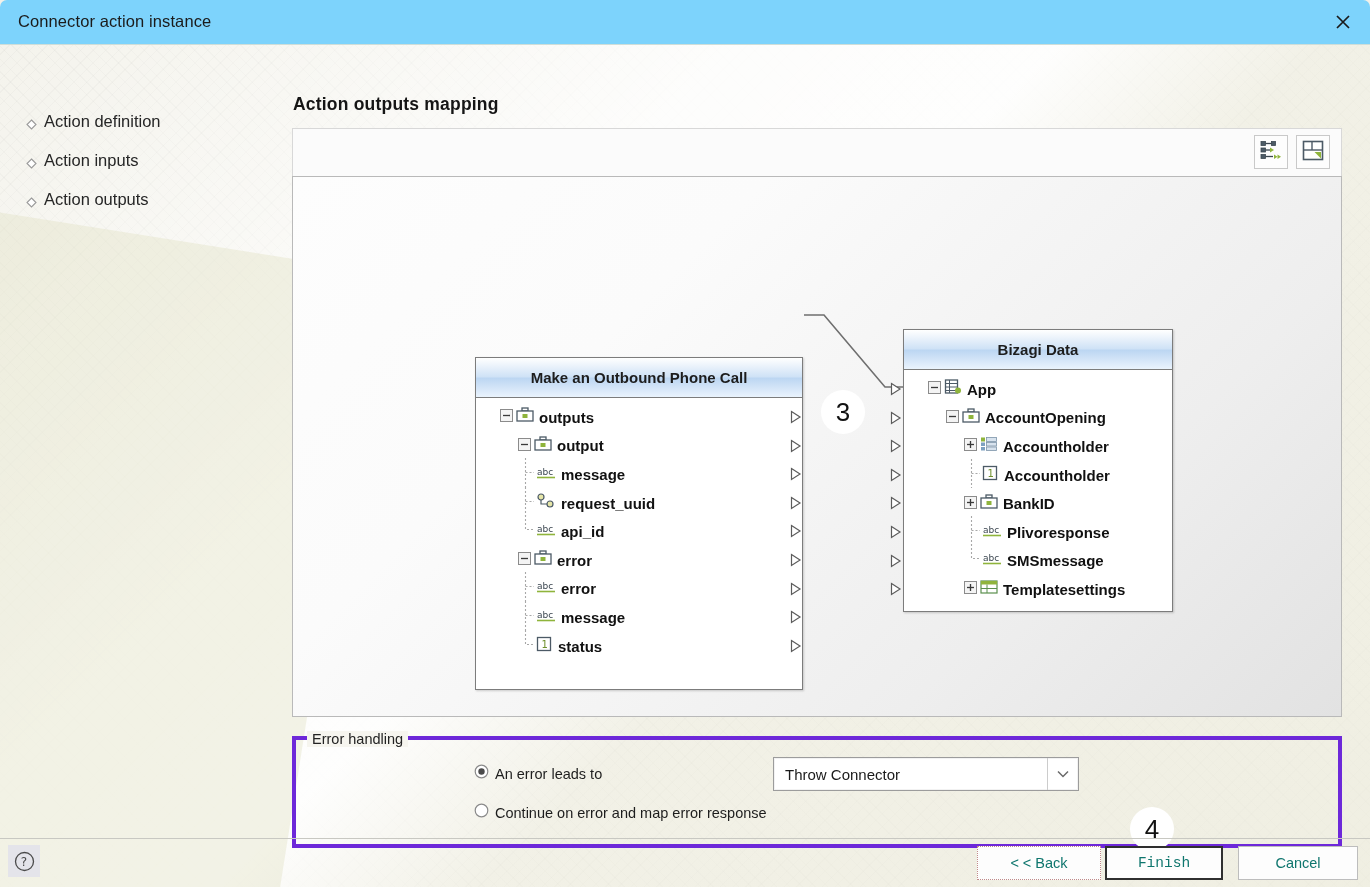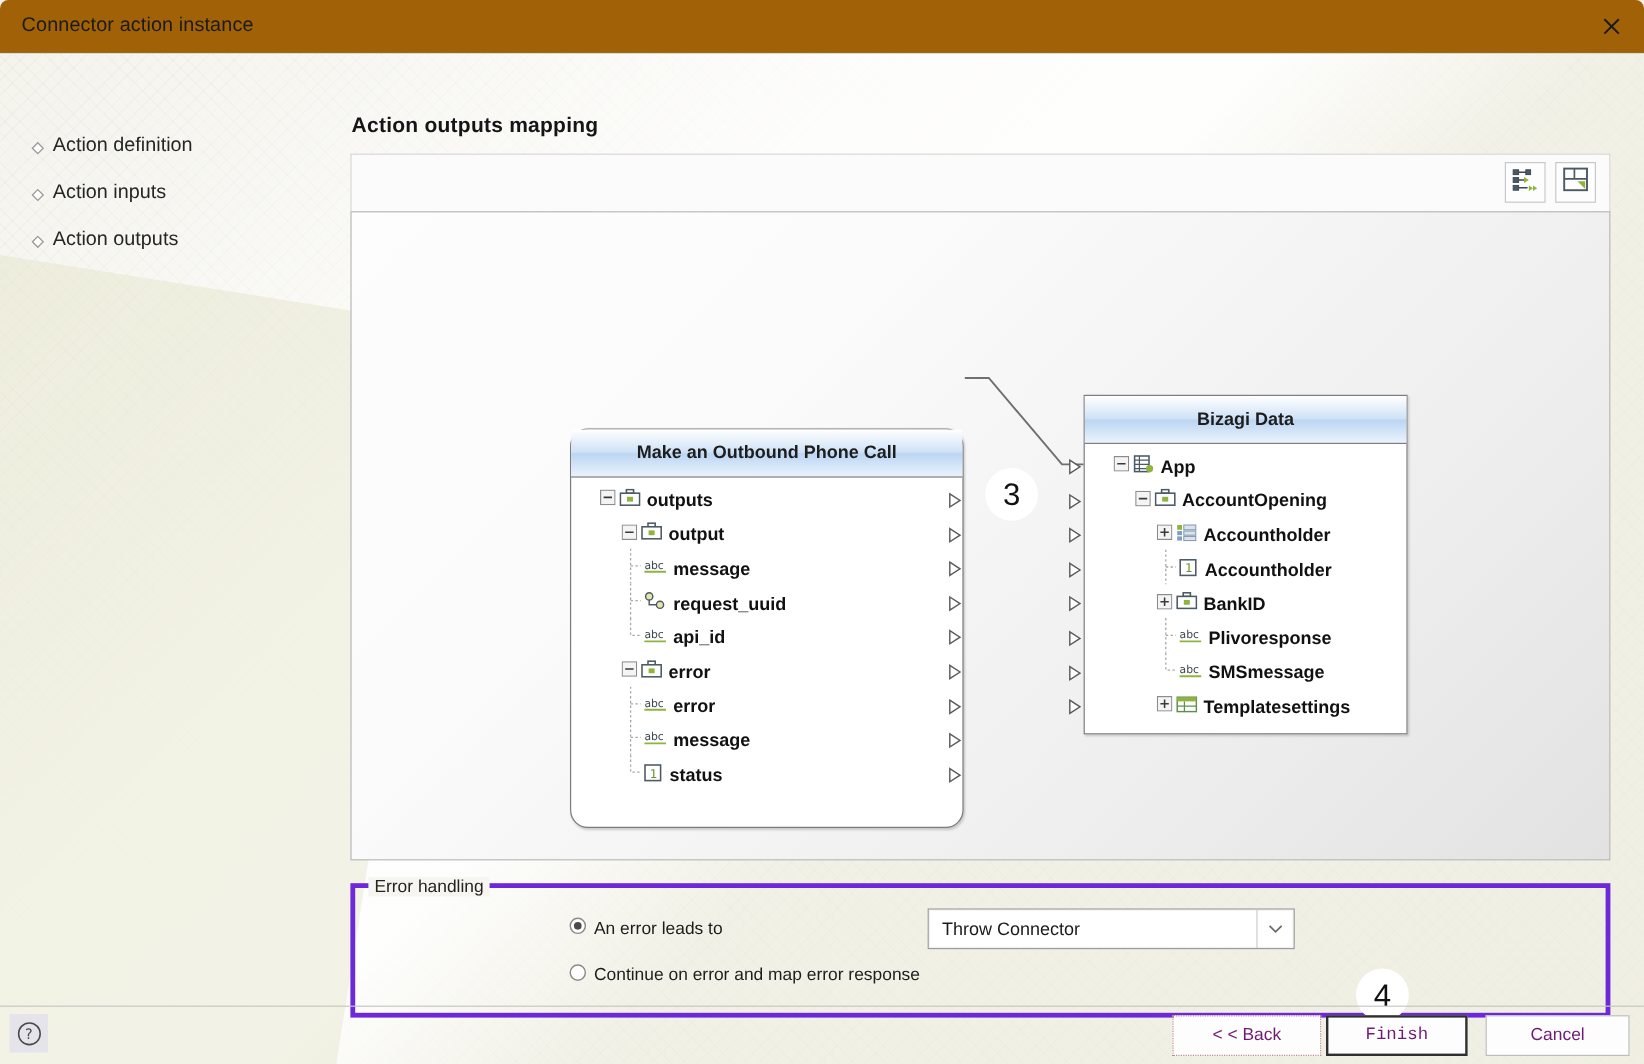--- a/index.html
+++ b/index.html
@@ -37,21 +37,21 @@
     width: 470px; height: 900px;
     background: rgba(226,226,196,0.40);
     transform: rotate(9deg);
     pointer-events: none;
   }
 
   
   #titlebar {
     position: absolute;
     left: 0; top: 0; width: 1370px; height: 44px;
-    background: #a16207;
+    background: #7dd3fc;
     border-top-left-radius: 7px;
     border-top-right-radius: 7px;
     border-bottom: 1px solid #cfded9;
   }
   #titlebar-text {
     position: absolute;
     left: 18px; top: 12px;
     font-size: 16.5px;
     color: #1b1b1b;
     letter-spacing: 0.1px;
@@ -185,21 +185,21 @@
 
   
   .port {
     position: absolute;
     width: 14px; height: 14px;
     cursor: pointer;
   }
   .port svg { display: block; }
 
   
-  #panel-source { left: 182px; top: 148px; width: 328px; border-radius: 15px; }
+  #panel-source { left: 182px; top: 148px; width: 328px; }
   #panel-source .map-panel-body { height: 280px; }
   #panel-source .port { right: -1px; }
 
   
   #panel-target { left: 610px; top: 120px; width: 270px; }
   #panel-target .map-panel-body { height: 230px; }
   #panel-target .port { left: -15px; }
 
   
   .step-badge {
@@ -285,21 +285,21 @@
   }
   .footer-btn {
     position: absolute;
     top: 7px;
     height: 34px;
     box-sizing: border-box;
     background: #fdfdfd;
     border: 1px solid #bdbdbd;
     display: flex; align-items: center; justify-content: center;
     font-size: 14.5px;
-    color: #701a75;
+    color: #0f766e;
     cursor: pointer;
   }
   #btn-back   { right: 269px; width: 124px; border: 1px dotted #c08a8a; }
   #btn-finish { right: 147px; width: 118px; border: 2px solid #2f2f2f; font-family: Liberation Mono, monospace; }
   #btn-cancel { right: 12px;  width: 120px; }
 </style>
 </head>
 <body>
 
 <div id="window">

